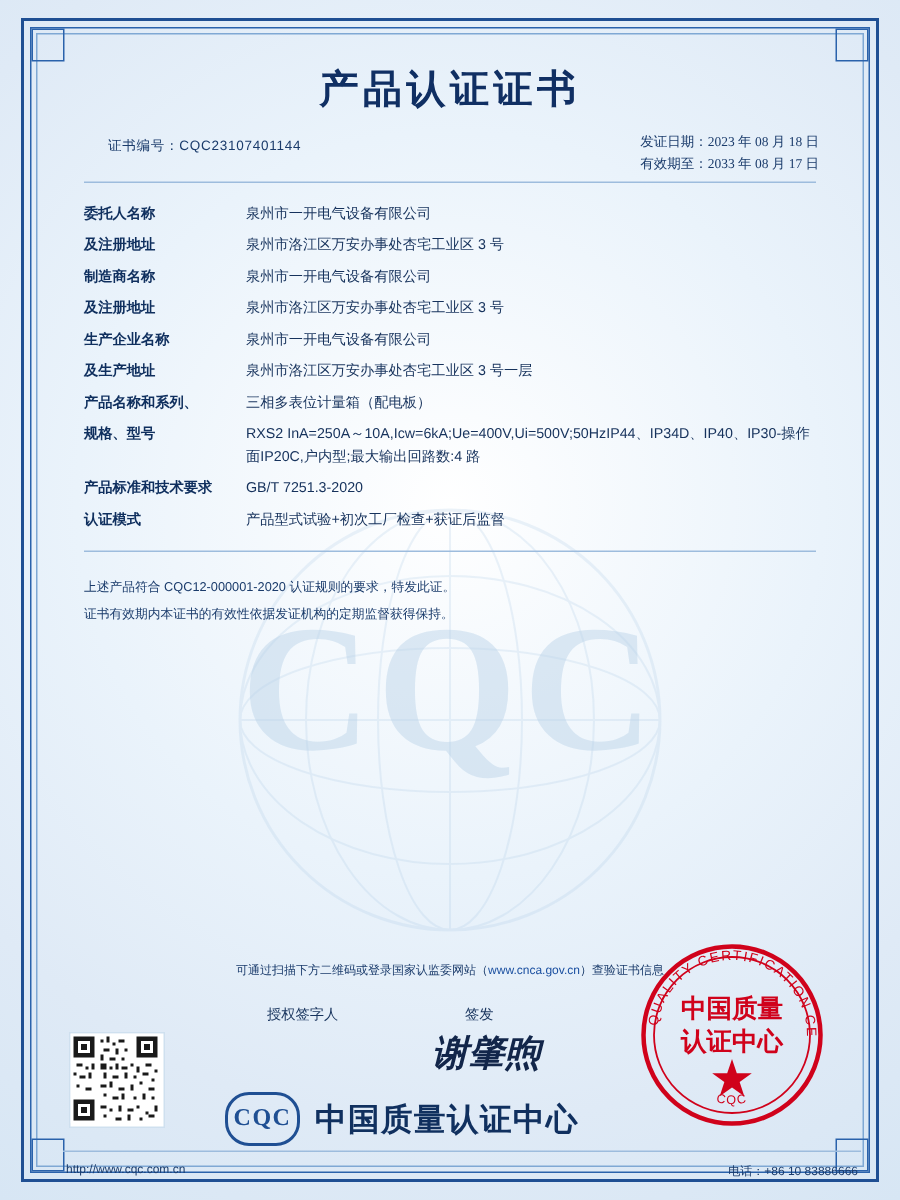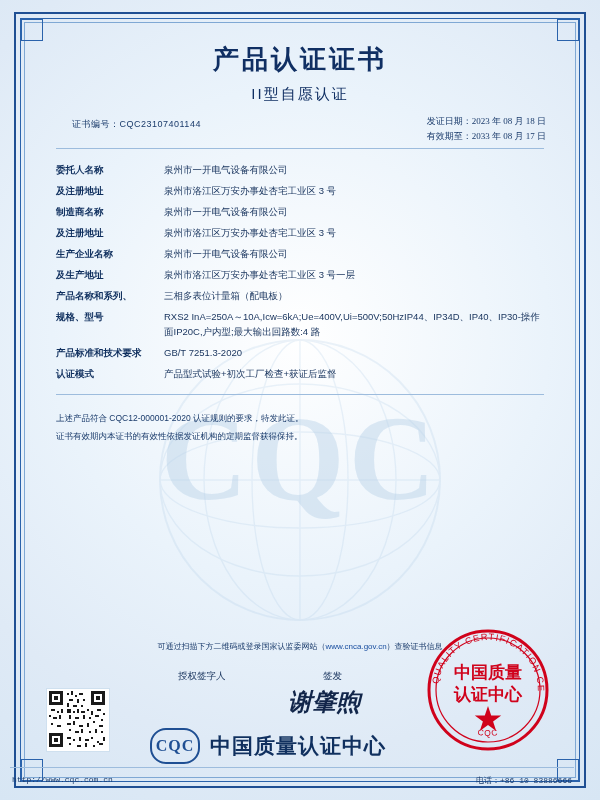--- a/index.html
+++ b/index.html
@@ -94,21 +94,21 @@
   .qrnote{
     position:absolute;left:0;right:0;bottom:148px;text-align:center;
     font-size:8px;color:#1a3b6b;
   }
   .qrnote a{color:#1a4fa0;text-decoration:none;}
 
   
   .sigrow{position:absolute;left:150px;bottom:78px;width:260px;}
   .sig-labels{position:relative;height:14px;font-size:9.5px;color:#16325c;}
   .sig-labels .l1{position:absolute;left:28px;}
-  .sig-labels .l2{position:absolute;left:160px;margin-left:13px;}
+  .sig-labels .l2{position:absolute;left:160px;}
   .sig-names{position:relative;height:36px;margin-top:2px;}
   .sig-names span{
     position:absolute;font-family:"Liberation Serif",serif;font-size:24px;
     color:#12264a;font-weight:bold;font-style:italic;
   }
   .sig-names .n1{left:14px;}
   .sig-names .n2{left:138px;}
 
   
   .orgrow{position:absolute;left:150px;bottom:36px;display:flex;align-items:center;}
@@ -127,22 +127,22 @@
 
   
   .qr{
     position:absolute;left:46px;bottom:48px;width:62px;height:62px;
     background:#fff;border:1px solid #cfe0ef;
   }
   .qr svg{display:block;}
 
   
   .footer{
-    position:absolute;left:10px;right:26px;bottom:6px;height:26px;
-    border-top:1px solid #9dbcdd;font-size:8px;color:#1a3b6b;font-family:Liberation Mono, monospace;
+    position:absolute;left:42px;right:26px;bottom:6px;height:26px;
+    border-top:1px solid #9dbcdd;font-size:8px;color:#1a3b6b;
   }
   .footer .f-l{position:absolute;left:2px;top:7px;}
   .footer .f-c{position:absolute;left:0;right:0;top:7px;text-align:center;}
   .footer .f-r{position:absolute;right:2px;top:7px;}
 </style>
 </head>
 <body>
 
 <div class="cert">
 
@@ -161,21 +161,20 @@
     <ellipse cx="150" cy="150" rx="48" ry="140" fill="none" stroke="#a9c8e4" stroke-width="1.4"></ellipse>
     <ellipse cx="150" cy="150" rx="96" ry="140" fill="none" stroke="#a9c8e4" stroke-width="1.4"></ellipse>
     <line x1="10" y1="150" x2="290" y2="150" stroke="#a9c8e4" stroke-width="1.4"></line>
     <line x1="150" y1="10" x2="150" y2="290" stroke="#a9c8e4" stroke-width="1.4"></line>
   </svg>
   <div class="wm-cqc">CQC</div>
 
   <div class="content">
 
     <div class="title">产品认证证书</div>
-    <div class="subtitle">II型自愿认证</div>
 
     <div class="meta">
       <div class="left">
         <span>证书编号：</span><span>CQC23107401144</span>
       </div>
       <div class="right">
         <div>
           <span>发证日期：</span><span>2023 年 08 月 18 日</span>
         </div>
         <div>

